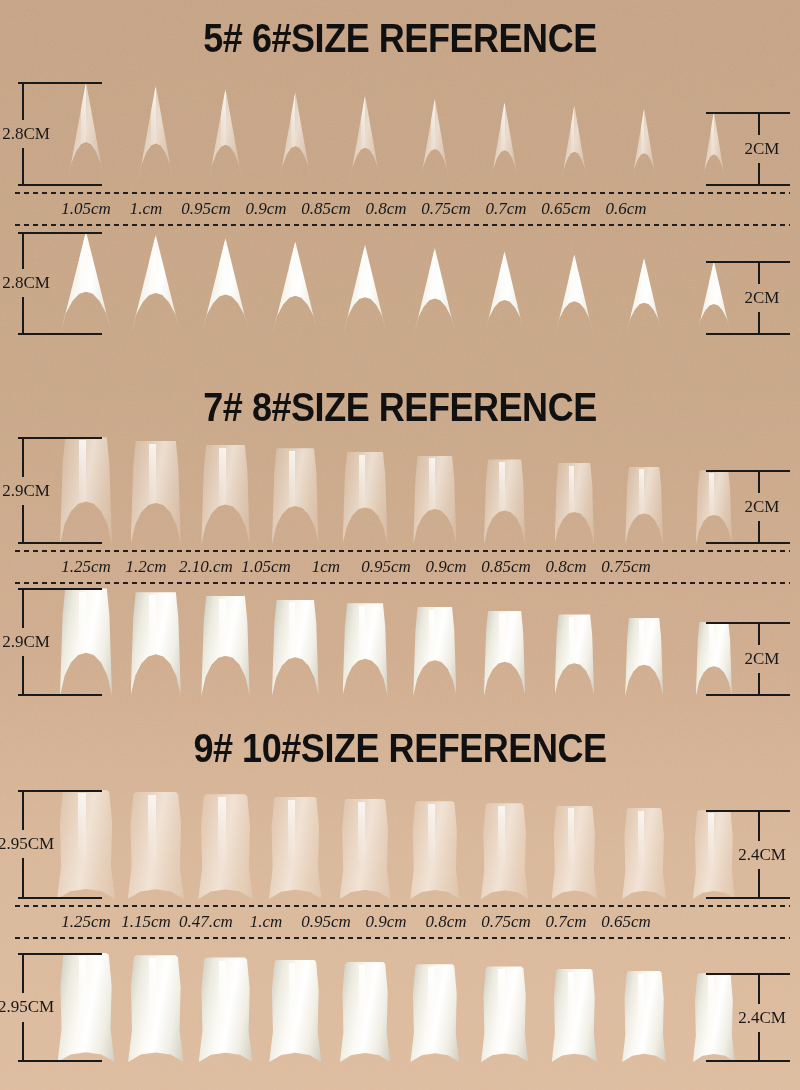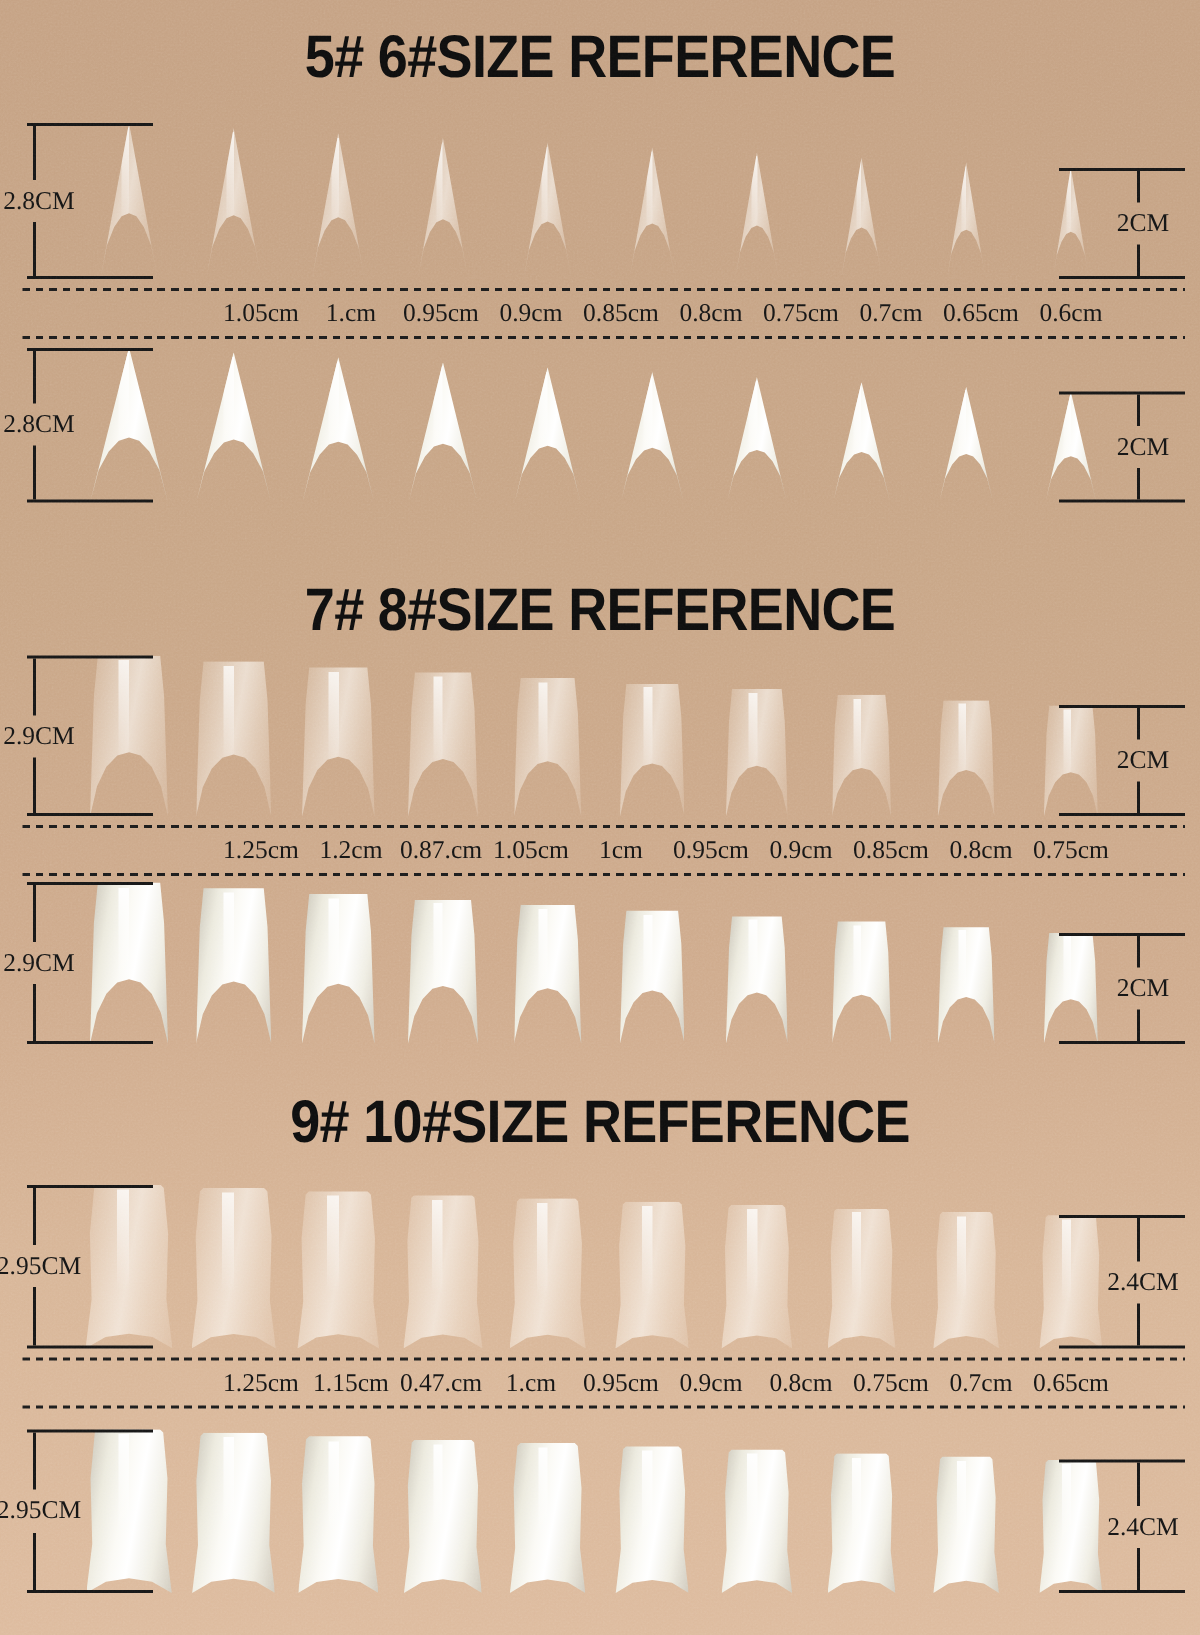--- a/index.html
+++ b/index.html
@@ -36,21 +36,21 @@
   .bracket.right{right:10px;width:84px;}
   .cap{position:absolute;left:0;right:0;height:2px;background:#161616;}
   .vline{position:absolute;width:2px;height:calc(50% - 16px);background:#161616;}
   .measure{
     position:absolute;top:50%;transform:translate(-50%,-50%);
     font-size:17px;color:#141414;white-space:nowrap;
   }
 
   .dash{height:2px;margin:0 10px 0 15px;
     background:repeating-linear-gradient(90deg,#1b1b1b 0 5px,transparent 5px 9px);}
-  .labels-row{display:flex;justify-content:flex-end;padding:5px 56px;line-height:20px;}
+  .labels-row{display:flex;justify-content:flex-start;padding:5px 56px;line-height:20px;font-style:italic;}
   .cell.lbl{width:60px;display:flex;justify-content:center;align-items:center;
     font-size:17px;color:#141414;white-space:nowrap;}
 </style>
 </head>
 <body>
 
 <div class="page">
 
   <section id="sec1">
     <h2 class="title">5# 6#SIZE REFERENCE</h2>
@@ -210,21 +210,21 @@
           <div class="vline" style="top:2px;left:52px"></div>
           <div class="vline" style="bottom:2px;left:52px"></div>
           <div class="measure" style="left:56px">2CM</div>
         </div>
       </div>
     <div class="labels-strip">
       <div class="dash"></div>
       <div class="labels-row">
           <div class="cell lbl">1.25cm</div>
           <div class="cell lbl">1.2cm</div>
-          <div class="cell lbl">0.87.cm</div>
+          <div class="cell lbl">2.10.cm</div>
           <div class="cell lbl">1.05cm</div>
           <div class="cell lbl">1cm</div>
           <div class="cell lbl">0.95cm</div>
           <div class="cell lbl">0.9cm</div>
           <div class="cell lbl">0.85cm</div>
           <div class="cell lbl">0.8cm</div>
           <div class="cell lbl">0.75cm</div>
         </div>
       <div class="dash"></div>
     </div>

